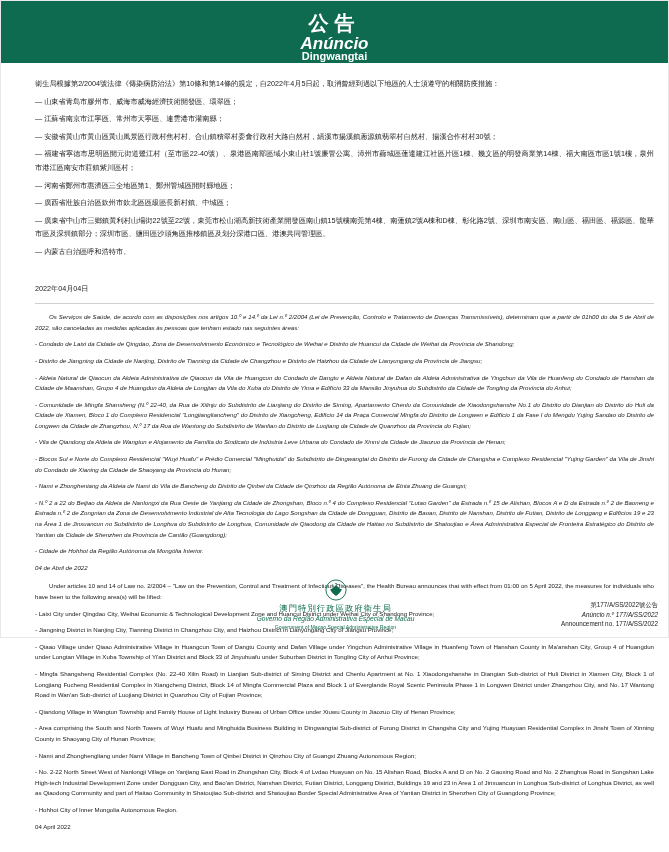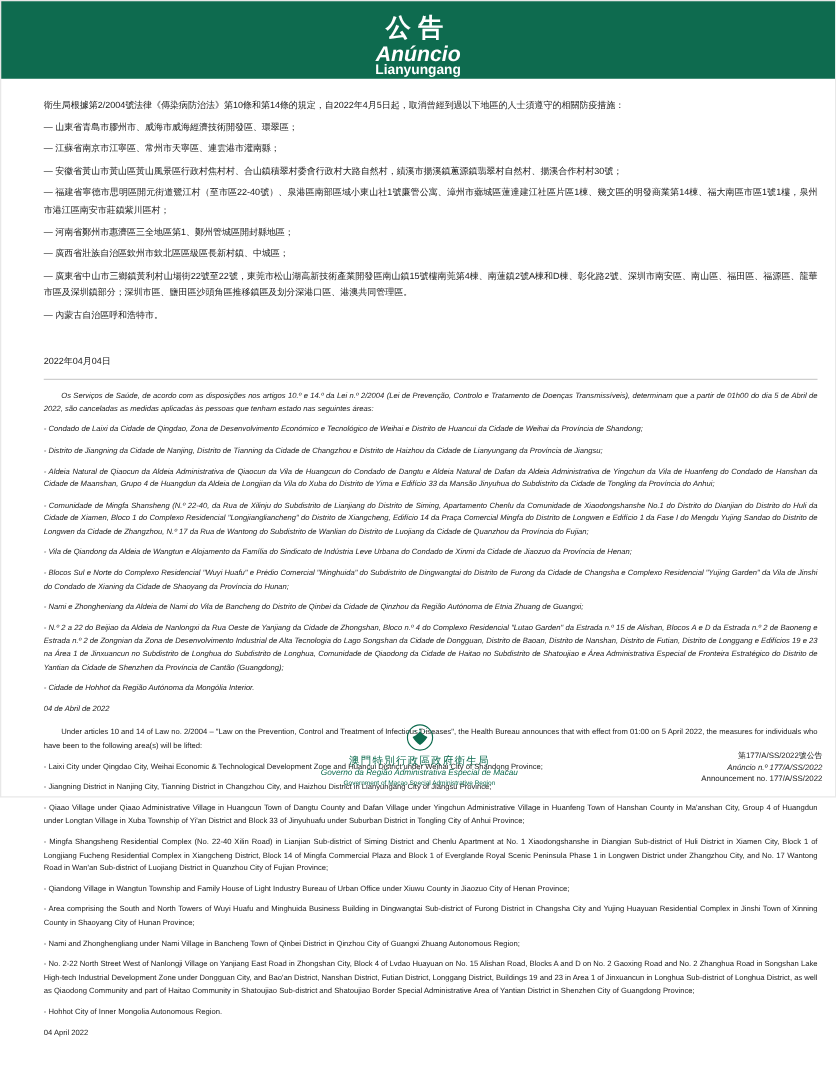--- a/index.html
+++ b/index.html
@@ -157,21 +157,21 @@
   .ref-box .pt-ref { font-style: italic; }
 </style>
 </head>
 <body>
 
 <div class="page">
 
   <div class="header">
     <div class="cn-title">公告</div>
     <div class="pt-title">Anúncio</div>
-    <div class="en-title">Lianyungang</div>
+    <div class="en-title">Dingwangtai</div>
   </div>
 
   <div class="content">
 
     <div class="cn-block">
       <p>衛生局根據第2/2004號法律《傳染病防治法》第10條和第14條的規定，自2022年4月5日起，取消曾經到過以下地區的人士須遵守的相關防疫措施：</p>
       <p>— 山東省青島市膠州市、威海市威海經濟技術開發區、環翠區；</p>
       <p>— 江蘇省南京市江寧區、常州市天寧區、連雲港市灌南縣；</p>
       <p>— 安徽省黃山市黃山區黃山風景區行政村焦村村、合山鎮積翠村委會行政村大路自然村，績溪市揚溪鎮蔥源鎮翡翠村自然村、揚溪合作村村30號；</p>
       <p>— 福建省寧德市思明區開元街道鷺江村（至市區22-40號）、泉港區南部區域小東山社1號廉管公寓、漳州市薌城區蓮達建江社區片區1棟、幾文區的明發商業第14棟、福大南區市區1號1樓，泉州市港江區南安市莊鎮紫川區村；</p>

